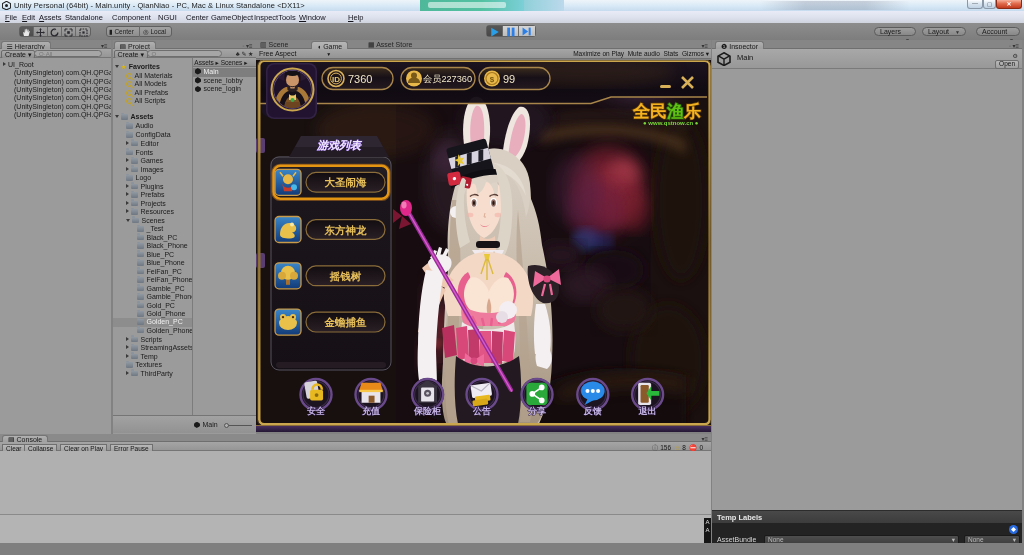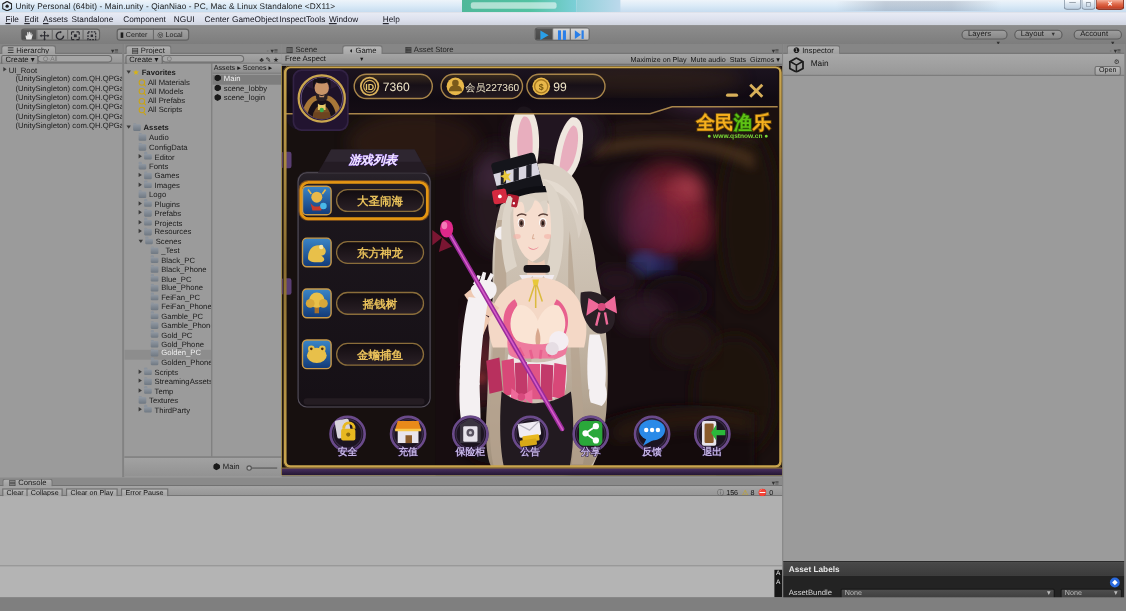--- a/index.html
+++ b/index.html
@@ -39,21 +39,21 @@
 
 #hier{left:0;top:39.5px;width:110.5px;height:394px;background:#9b9b9b}
 
 #proj{left:112.5px;top:39.5px;width:143px;height:394px;background:#9b9b9b}
 #projtree{left:0;top:18.5px;width:79px;height:366px;background:#9b9b9b;overflow:hidden}
 #projright{left:80px;top:18.5px;width:63px;height:366px;background:#9b9b9b;overflow:hidden}
 #projfooter{left:0;top:375.5px;width:143px;height:18px;background:linear-gradient(180deg,#a2a2a2,#929292);border-top:1px solid #757575}
 
 #gamepanel{left:256px;top:39.5px;width:455px;height:392px}
 #gametoolbar{left:0;top:9.5px;width:455px;height:10px;background:linear-gradient(180deg,#a5a5a5,#949494);border-bottom:1px solid #707070}
-#gamearea{left:0;top:20px;width:455px;height:372px;background:#eab308}
+#gamearea{left:0;top:20px;width:455px;height:372px;background:#3b82f6}
 
 #insp{left:712px;top:39.5px;width:310px;height:508px;background:#9b9b9b}
 
 #cons{left:0;top:433.5px;width:711px;height:109px;background:#b2b2b2}
 .cbtn{position:absolute;top:1.5px;font-size:6.5px;color:#161616;background:linear-gradient(180deg,#b8b8b8,#9f9f9f);border:1px solid #6f6f6f;line-height:7px;padding:0 3px}
 #statusbar{left:0;top:542.5px;width:1024px;height:12.5px;background:#7f7f7f}
 </style></head>
 <body>
 
 <div class="abs" id="titlebar"></div>
@@ -691,21 +691,21 @@
 <div class="abs" style="left:0;top:9.5px;width:310px;height:20px;background:linear-gradient(180deg,#a8a8a8,#989898);border-bottom:1px solid #7a7a7a">
 <div class="abs" style="left:5px;top:2.5px"><svg width="14" height="14" viewBox="0 0 14 14">
           <path d="M7 0.8 13 4.1 13 10.2 7 13.5 1 10.2 1 4.1Z" fill="none" stroke="#1c1c1c" stroke-width="1.6"></path>
           <path d="M7 7.2 12.6 3.9 M7 7.2 1.4 3.9 M7 7.2 7 13.4" stroke="#1c1c1c" stroke-width="1.4"></path>
         </svg></div>
 <div class="abs" style="left:25px;top:4px;font-size:7.5px;color:#141414">Main</div>
 <div class="abs" style="right:4px;top:3px;font-size:6px;color:#333">⚙</div>
 <div class="abs" style="right:3px;top:11px;font-size:6.5px;color:#141414;background:linear-gradient(180deg,#b8b8b8,#9f9f9f);border:1px solid #6f6f6f;border-radius:2px;line-height:6.5px;padding:0 3px">Open</div>
 </div>
 <div class="abs" style="left:0;top:470px;width:310px;height:13px;background:linear-gradient(180deg,#494949,#3c3c3c);border-top:1px solid #2c2c2c">
-<div class="abs" style="left:5px;top:2.5px;font-size:7.5px;font-weight:bold;color:#e8e8e8">Asset Labels</div>
+<div class="abs" style="left:5px;top:2.5px;font-size:7.5px;font-weight:bold;color:#e8e8e8">Temp Labels</div>
 </div>
 <div class="abs" style="left:0;top:483px;width:310px;height:25px;background:#232323">
 <div class="abs" style="right:4px;top:2px;width:9px;height:9px;border-radius:50%;background:#2a6adf"><svg width="9" height="9" viewBox="0 0 9 9">
           <path d="M2 4.5 4.5 2 7 4.5 4.5 7Z" fill="#fff"></path>
         </svg></div>
 <div class="abs" style="left:5px;top:13px;font-size:7px;color:#d8d8d8">AssetBundle</div>
 <div class="abs" style="left:52px;top:12px;width:195px;height:10px;background:linear-gradient(180deg,#4e4e4e,#3e3e3e);border:1px solid #1a1a1a;border-radius:2px;font-size:6.5px;color:#bbb;line-height:8px;padding:0 3px">None<span style="float:right">▾</span></div>
 <div class="abs" style="left:252px;top:12px;width:56px;height:10px;background:linear-gradient(180deg,#4e4e4e,#3e3e3e);border:1px solid #1a1a1a;border-radius:2px;font-size:6.5px;color:#bbb;line-height:8px;padding:0 3px">None<span style="float:right">▾</span></div>
 </div>
 </div>

